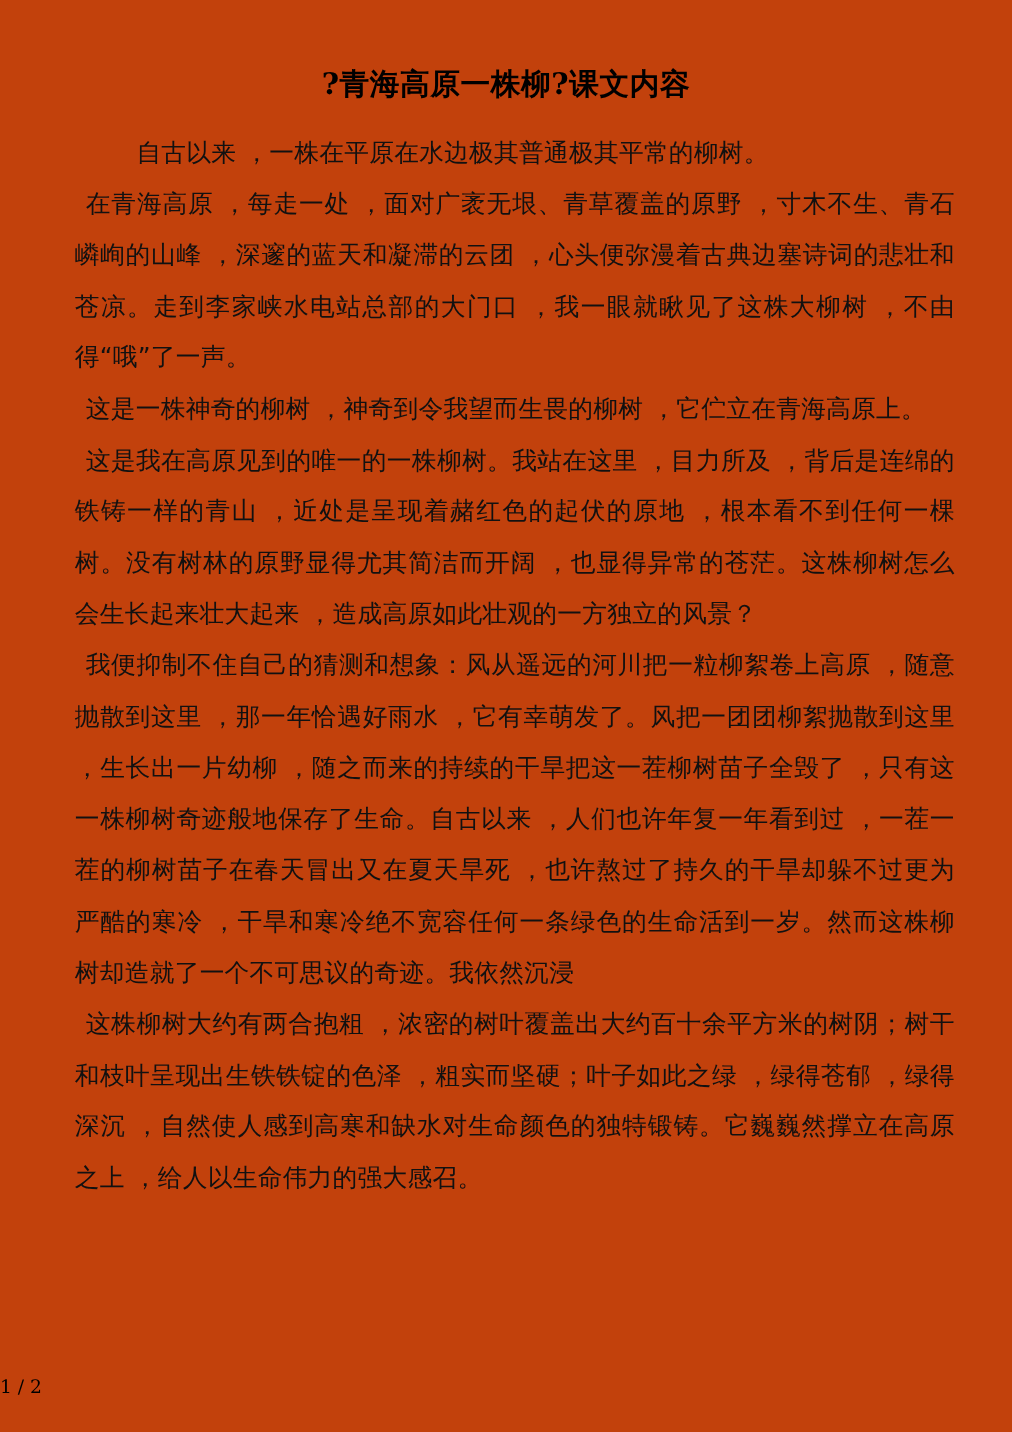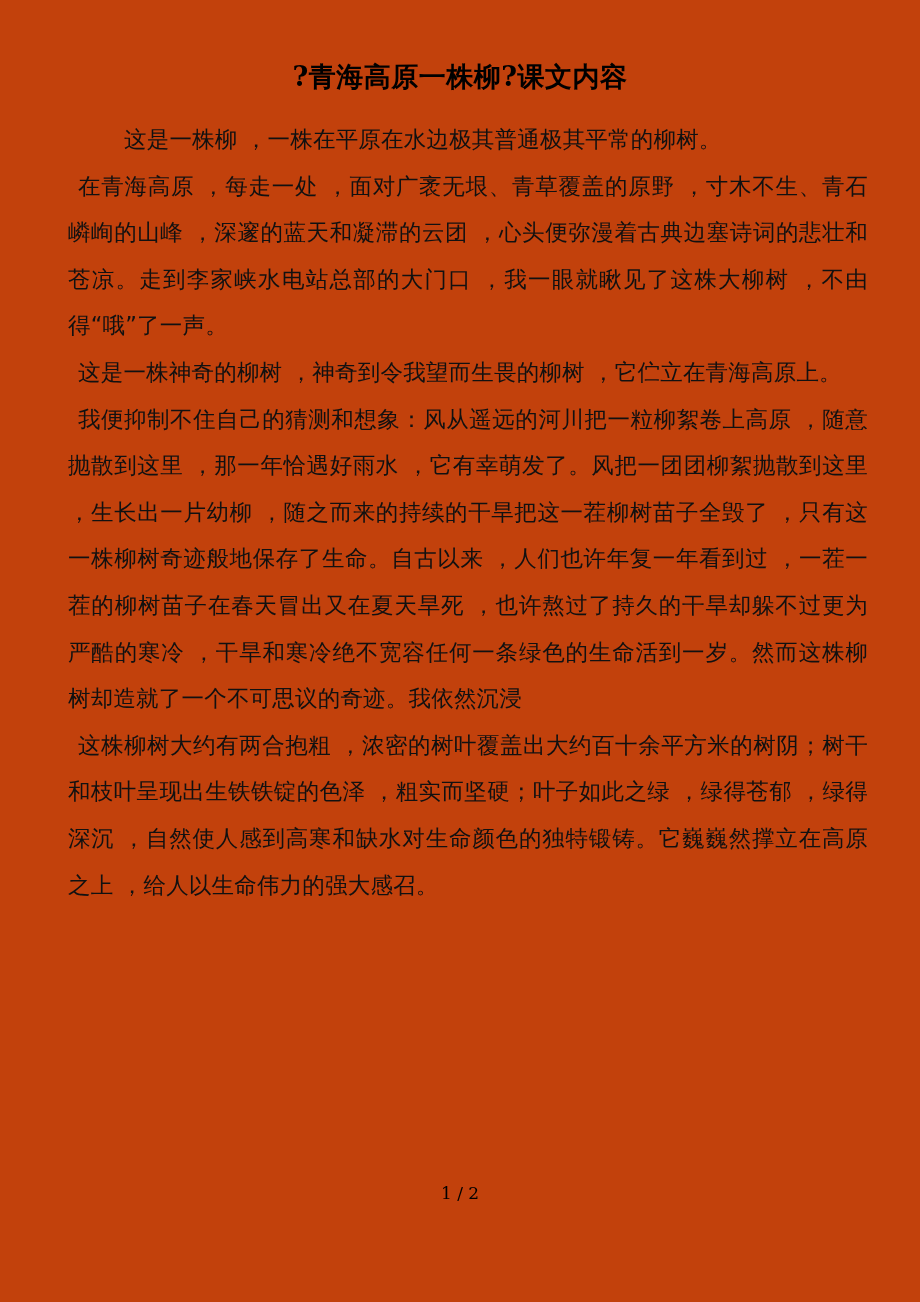--- a/index.html
+++ b/index.html
@@ -58,44 +58,44 @@
   .para.first-indent {
     text-indent: 56px;
   }
   .para.hang-indent {
     text-indent: 10px;
   }
 
   .page-footer {
     position: absolute;
     left: 0;
-    top: 1182px;
+    top: 1250px;
     width: 920px;
-    text-align: center;
     font-size: 17px;
     line-height: 22px;
     color: #000000;
     font-family: "DejaVu Serif", "Liberation Serif", serif;
   }
 </style>
 </head>
 <body>
 
 <div class="page">
 
   <div class="doc-title">?青海高原一株柳?课文内容</div>
 
   <div class="body-text">
 
-    <p class="para first-indent">这是一株柳 ，一株在平原在水边极其普通极其平常的柳树。</p>
+    <p class="para first-indent">自古以来 ，一株在平原在水边极其普通极其平常的柳树。</p>
 
     <p class="para hang-indent">在青海高原 ，每走一处 ，面对广袤无垠、青草覆盖的原野 ，寸木不生、青石嶙峋的山峰 ，深邃的蓝天和凝滞的云团 ，心头便弥漫着古典边塞诗词的悲壮和苍凉。走到李家峡水电站总部的大门口 ，我一眼就瞅见了这株大柳树 ，不由得“哦”了一声。</p>
 
     <p class="para hang-indent">这是一株神奇的柳树 ，神奇到令我望而生畏的柳树 ，它伫立在青海高原上。</p>
 
+    <p class="para hang-indent">这是我在高原见到的唯一的一株柳树。我站在这里 ，目力所及 ，背后是连绵的铁铸一样的青山 ，近处是呈现着赭红色的起伏的原地 ，根本看不到任何一棵树。没有树林的原野显得尤其简洁而开阔 ，也显得异常的苍茫。这株柳树怎么会生长起来壮大起来 ，造成高原如此壮观的一方独立的风景？</p>
 
     <p class="para hang-indent">我便抑制不住自己的猜测和想象：风从遥远的河川把一粒柳絮卷上高原 ，随意抛散到这里 ，那一年恰遇好雨水 ，它有幸萌发了。风把一团团柳絮抛散到这里 ，生长出一片幼柳 ，随之而来的持续的干旱把这一茬柳树苗子全毁了 ，只有这一株柳树奇迹般地保存了生命。自古以来 ，人们也许年复一年看到过 ，一茬一茬的柳树苗子在春天冒出又在夏天旱死 ，也许熬过了持久的干旱却躲不过更为严酷的寒冷 ，干旱和寒冷绝不宽容任何一条绿色的生命活到一岁。然而这株柳树却造就了一个不可思议的奇迹。我依然沉浸</p>
 
     <p class="para hang-indent">这株柳树大约有两合抱粗 ，浓密的树叶覆盖出大约百十余平方米的树阴；树干和枝叶呈现出生铁铁锭的色泽 ，粗实而坚硬；叶子如此之绿 ，绿得苍郁 ，绿得深沉 ，自然使人感到高寒和缺水对生命颜色的独特锻铸。它巍巍然撑立在高原之上 ，给人以生命伟力的强大感召。</p>
 
   </div>
 
   <div class="page-footer">1 / 2</div>
 
 </div>

